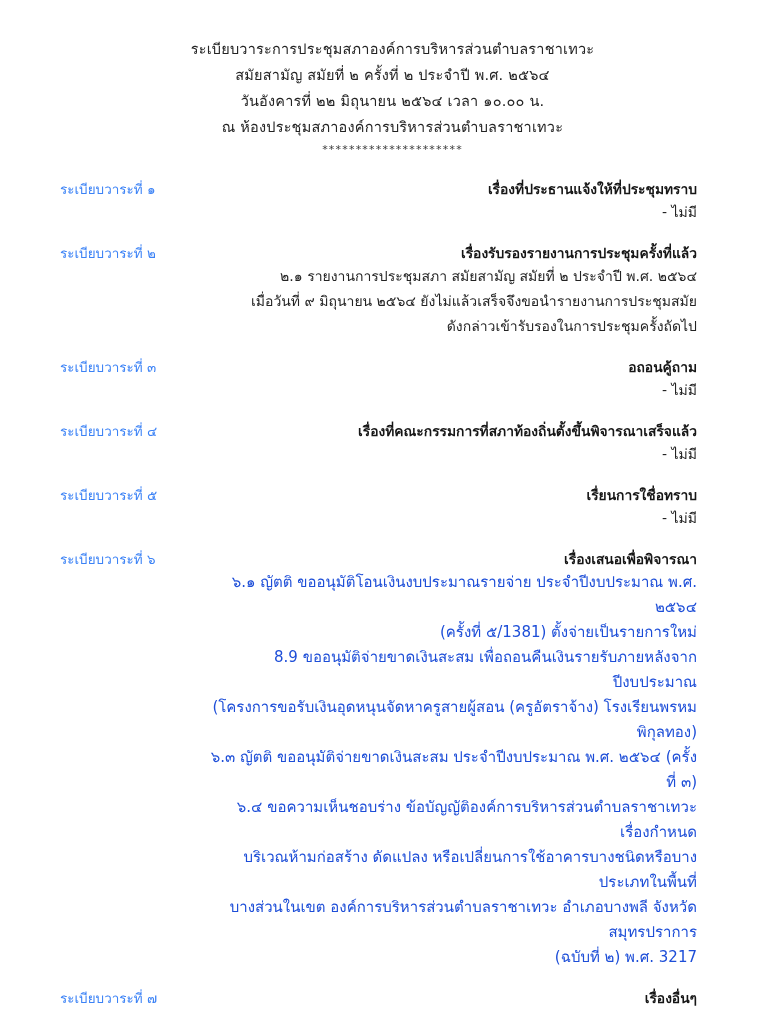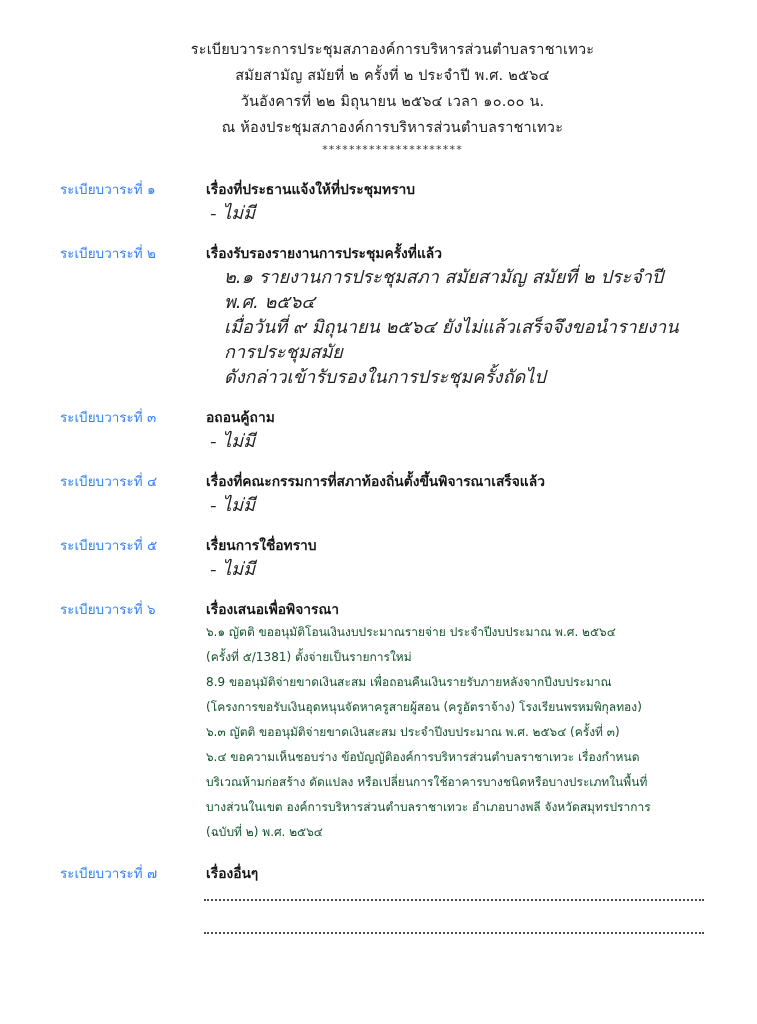--- a/index.html
+++ b/index.html
@@ -50,43 +50,43 @@
     flex: 0 0 138px;
     font-size: 13.5px;
     line-height: 22px;
     color: #3b82f6;
     text-align: left;
     padding-left: 2px;
   }
   .item-body {
     flex: 1 1 auto;
     padding-left: 8px;
+    text-align: right;
   }
   .item-title {
     font-size: 13.8px;
     line-height: 22px;
     color: #161616;
     font-weight: 600;
   }
   .sub {
-    font-size: 18px;
+    font-size: 14px;
     line-height: 25px;
     color: #232323;
-    font-style: italic;
   }
   .sub.indent {
     padding-left: 18px;
   }
   .sub.none {
     padding-left: 4px;
   }
   .block {
-    font-size: 12px;
+    font-size: 15px;
     line-height: 25px;
-    color: #14532d;
+    color: #1d4ed8;
   }
   .dots {
     margin-left: 146px;
     margin-top: 14px;
     width: 500px;
     border-bottom: 2px dotted #4a4a4a;
     height: 1px;
   }
   .dots.second {
     margin-top: 30px;
@@ -157,21 +157,21 @@
       <div class="item-body">
         <div class="item-title">เรื่องเสนอเพื่อพิจารณา</div>
         <div class="block">๖.๑ ญัตติ ขออนุมัติโอนเงินงบประมาณรายจ่าย ประจำปีงบประมาณ พ.ศ. ๒๕๖๔</div>
         <div class="block">(ครั้งที่ ๕/1381) ตั้งจ่ายเป็นรายการใหม่</div>
         <div class="block">8.9 ขออนุมัติจ่ายขาดเงินสะสม เพื่อถอนคืนเงินรายรับภายหลังจากปีงบประมาณ</div>
         <div class="block">(โครงการขอรับเงินอุดหนุนจัดหาครูสายผู้สอน (ครูอัตราจ้าง) โรงเรียนพรหมพิกุลทอง)</div>
         <div class="block">๖.๓ ญัตติ ขออนุมัติจ่ายขาดเงินสะสม ประจำปีงบประมาณ พ.ศ. ๒๕๖๔ (ครั้งที่ ๓)</div>
         <div class="block">๖.๔ ขอความเห็นชอบร่าง ข้อบัญญัติองค์การบริหารส่วนตำบลราชาเทวะ เรื่องกำหนด</div>
         <div class="block">บริเวณห้ามก่อสร้าง ดัดแปลง หรือเปลี่ยนการใช้อาคารบางชนิดหรือบางประเภทในพื้นที่</div>
         <div class="block">บางส่วนในเขต องค์การบริหารส่วนตำบลราชาเทวะ อำเภอบางพลี จังหวัดสมุทรปราการ</div>
-        <div class="block">(ฉบับที่ ๒) พ.ศ. ๒๕๖๔</div>
+        <div class="block">(ฉบับที่ ๒) พ.ศ. 3217</div>
       </div>
     </div>
 
     <div class="item">
       <div class="item-label">ระเบียบวาระที่ ๗</div>
       <div class="item-body">
         <div class="item-title">เรื่องอื่นๆ</div>
       </div>
     </div>
 

